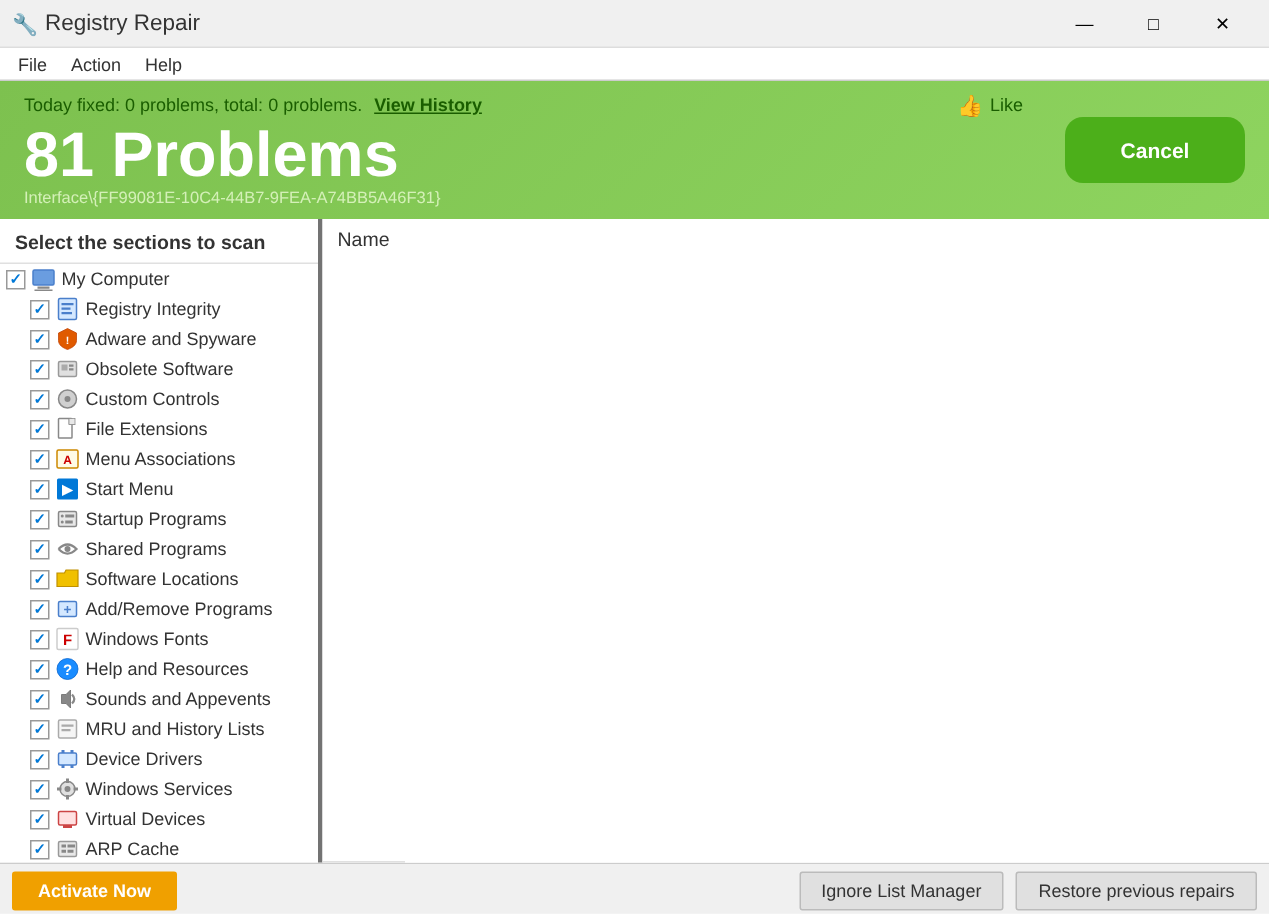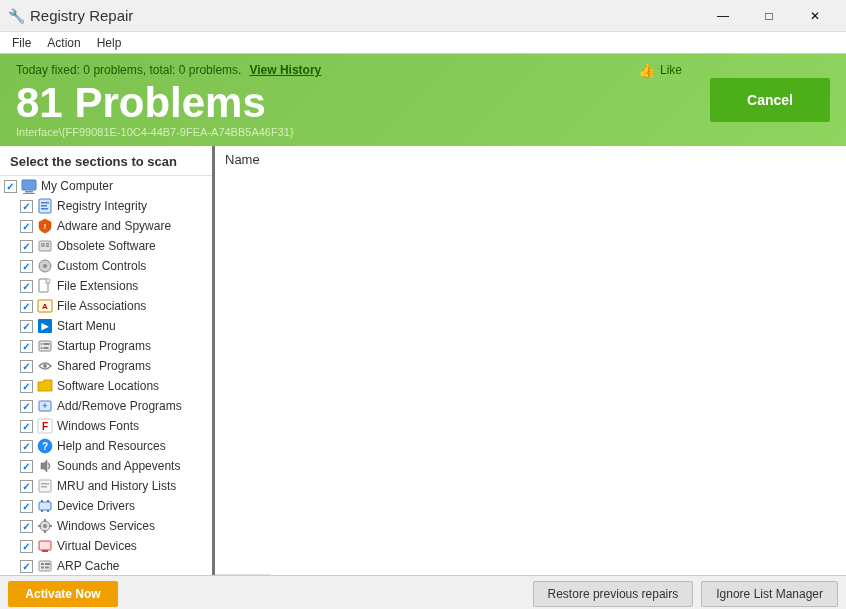--- a/index.html
+++ b/index.html
@@ -67,21 +67,21 @@
     #problems-count { font-size: 42px; font-weight: bold; color: white; line-height: 1; }
     #interface-path { font-size: 11px; color: #d4f0b8; margin-top: 2px; }
     #cancel-btn {
       background: #4caf1a;
       color: white;
       border: none;
       padding: 14px 32px;
       font-size: 14px;
       font-weight: bold;
       cursor: pointer;
-      border-radius: 2px;
+      border-radius: 12px;
       min-width: 120px;
     }
 
     
     #main-content {
       display: flex;
       height: calc(609px - 32px - 22px - 90px - 36px);
       background: white;
     }
 
@@ -305,21 +305,21 @@
           <span>File Extensions</span>
         </div>
         <div class="tree-item child">
           <div class="checkbox checked"></div>
           <div class="tree-icon">
             <svg width="16" height="16" viewBox="0 0 16 16">
               <rect x="1" y="2" width="14" height="12" rx="1" fill="#fffbe6" stroke="#cc8800" stroke-width="1"></rect>
               <text x="8" y="11" text-anchor="middle" fill="#cc0000" font-size="8" font-weight="bold">A</text>
             </svg>
           </div>
-          <span>File Associations</span>
+          <span>Menu Associations</span>
         </div>
         <div class="tree-item child">
           <div class="checkbox checked"></div>
           <div class="tree-icon">
             <svg width="16" height="16" viewBox="0 0 16 16">
               <rect x="1" y="1" width="14" height="14" rx="1" fill="#0078d7"></rect>
               <text x="8" y="11" text-anchor="middle" fill="white" font-size="9" font-weight="bold">▶</text>
             </svg>
           </div>
           <span>Start Menu</span>
@@ -462,15 +462,15 @@
 
   <div id="right-panel">
     <div id="name-header">Name</div>
     <div id="content-area"></div>
   </div>
 </div>
 
 <div id="footer">
   <button id="activate-btn">Activate Now</button>
   <div class="footer-spacer"></div>
+  <button class="footer-btn">Ignore List Manager</button>
   <button class="footer-btn">Restore previous repairs</button>
-  <button class="footer-btn">Ignore List Manager</button>
 </div>
 
 </body></html>

